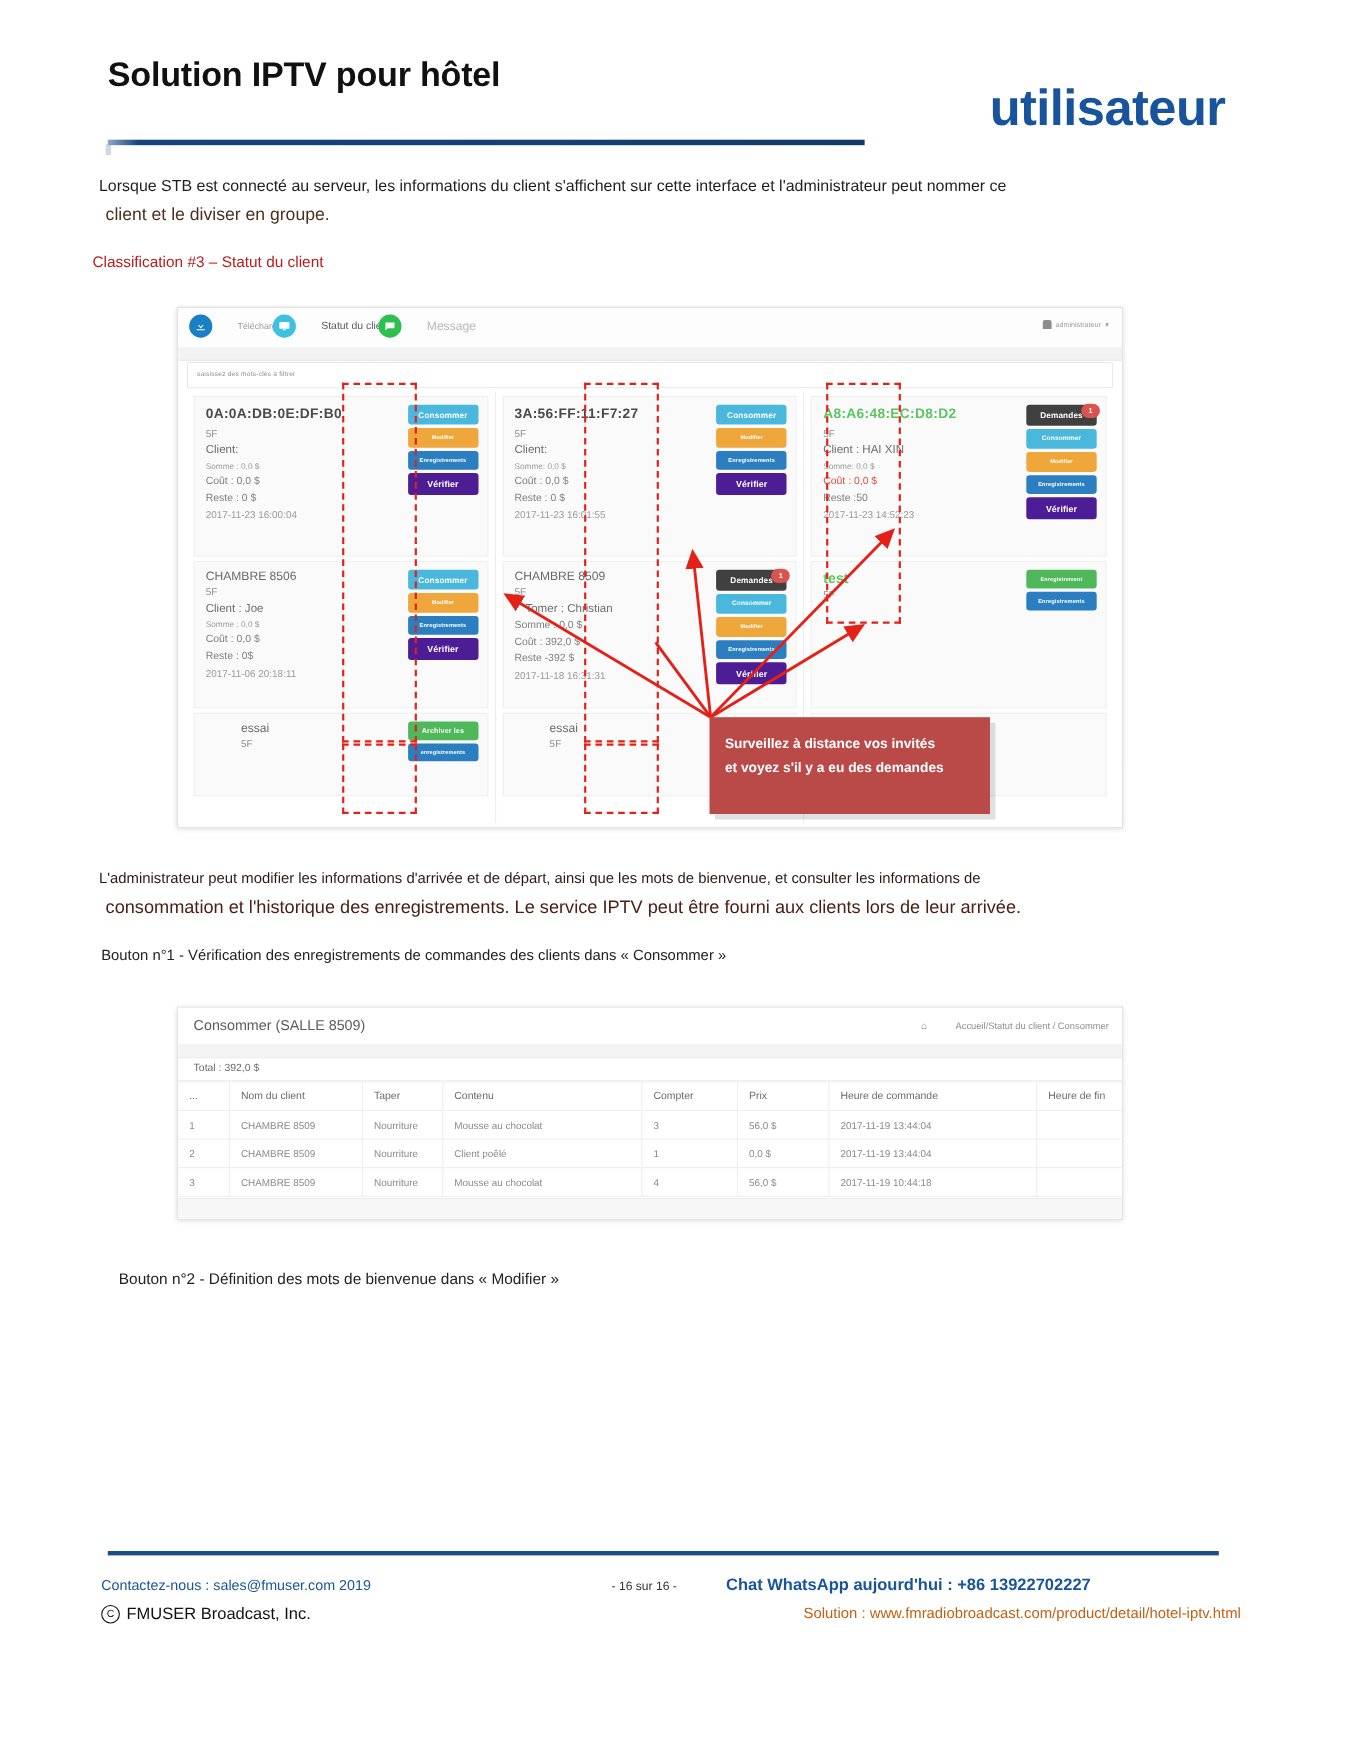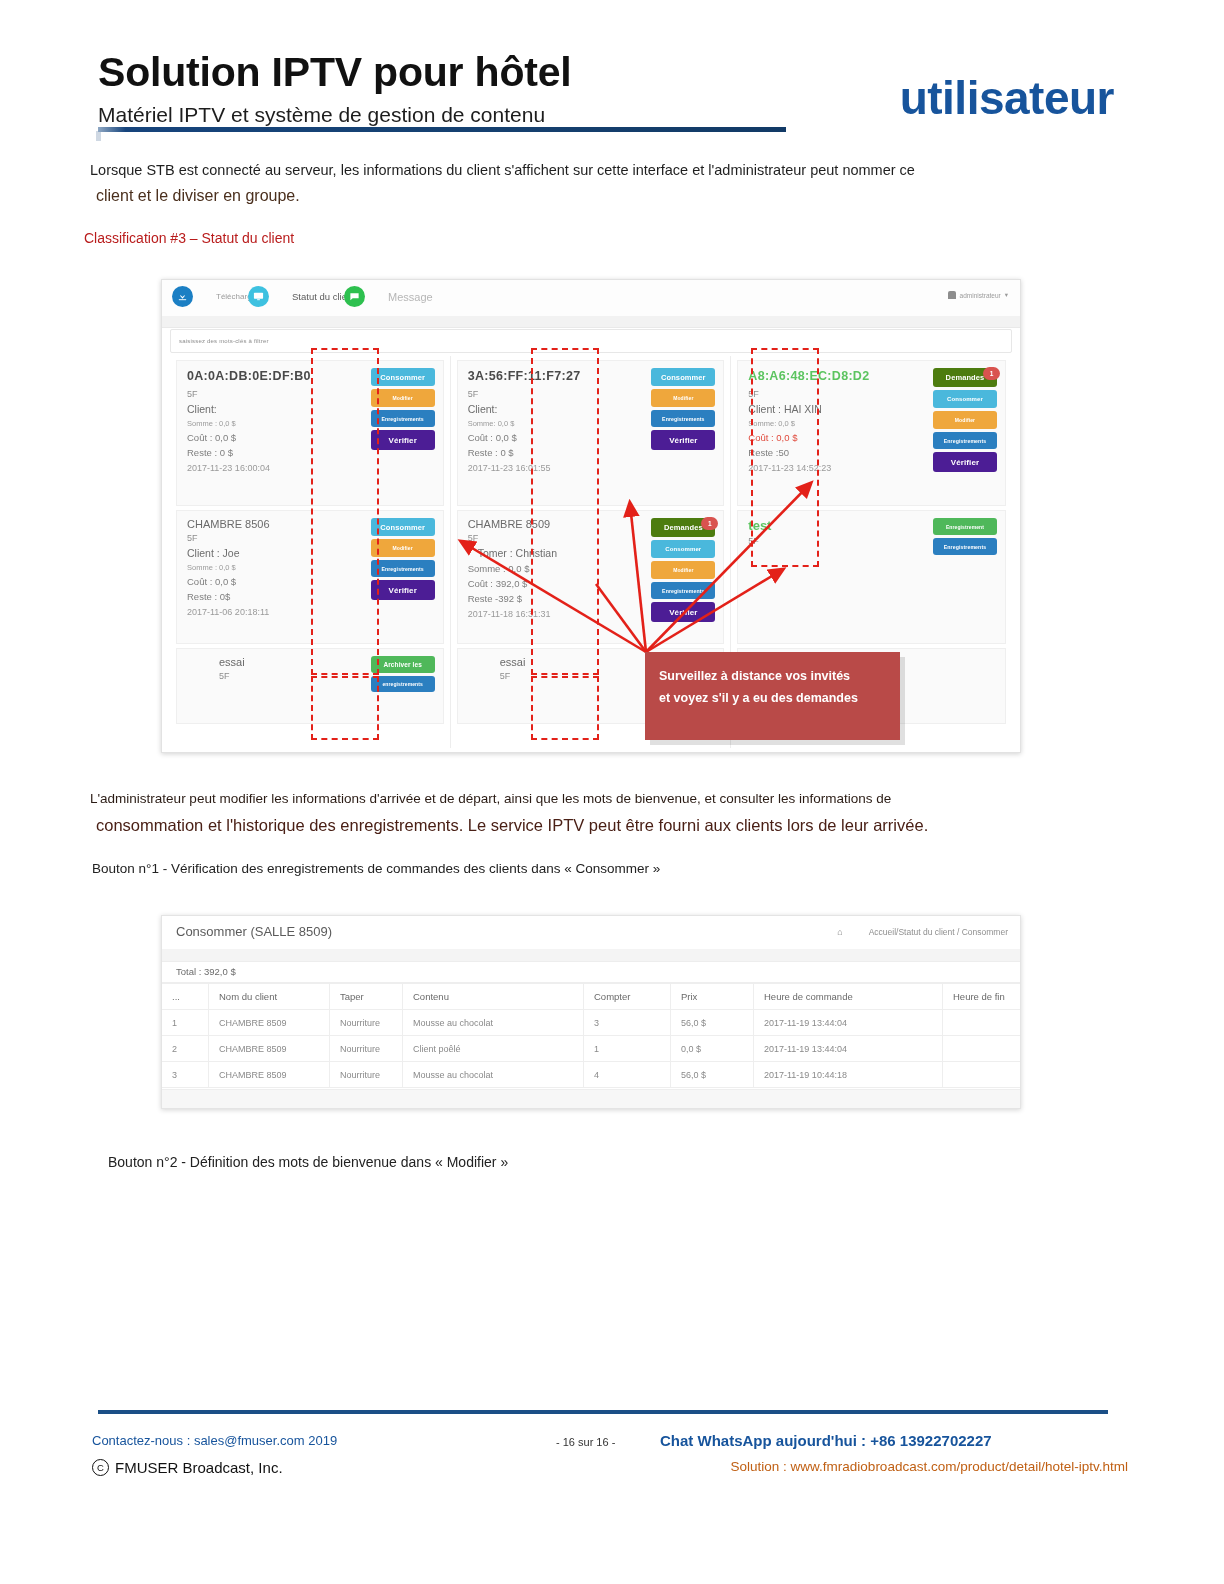--- a/index.html
+++ b/index.html
@@ -9,21 +9,21 @@
     font-family:"Liberation Sans",sans-serif;
     color:#1a1a1a;
     position:relative;
     overflow:hidden;
   }
   .page{position:absolute;left:0;top:0;width:1224px;height:1584px;}
 
   
   .doc-header{position:absolute;left:98px;top:52px;width:1010px;}
   .doc-title{
-    font-size:41px;font-weight:600;letter-spacing:-0.2px;color:#111;
+    font-size:31px;font-weight:600;letter-spacing:-0.2px;color:#111;
     line-height:1.0;margin:0;
   }
   .doc-subtitle{
     font-size:21px;font-weight:400;color:#1d1d1d;margin:11px 0 0 0;line-height:1.05;
   }
   .header-rule{
     position:absolute;left:98px;top:127px;width:688px;height:5px;
     background:linear-gradient(90deg,#8fa8c4 0%,#16447c 4%,#15406f 60%,#123a66 100%);
   }
   .header-rule-tick{
@@ -106,21 +106,21 @@
   .btn{
     border-radius:3px;color:#fff;text-align:center;
     display:flex;align-items:center;justify-content:center;
     font-weight:600;letter-spacing:.1px;
   }
   .b-consommer{background:#4ab8dc;height:18px;font-size:7.5px;}
   .b-consommer.sm{font-size:6px;}
   .b-modifier{background:#efa73c;height:18px;font-size:5px;}
   .b-enreg{background:#2b7fc0;height:17px;font-size:5.2px;}
   .b-verifier{background:#4c1d95;height:20px;font-size:8px;}
-  .b-demandes{background:#4d7c0f;height:19px;font-size:7.5px;position:relative;}
+  .b-demandes{background:#404040;height:19px;font-size:7.5px;position:relative;}
   .b-archiver{background:#4fb85a;height:17px;font-size:6.5px;}
   .b-archiver2{background:#2b7fc0;height:16px;font-size:5px;}
   .b-enregvert{background:#4fb85a;height:17px;font-size:5px;}
   .badge-dot{
     position:absolute;right:-3px;top:-1px;min-width:13px;height:13px;border-radius:7px;
     background:#d9534f;color:#fff;font-size:6.5px;display:flex;align-items:center;
     justify-content:center;padding:0 2px;
   }
 
   
@@ -180,21 +180,20 @@
   .f-right-1{position:absolute;left:660px;top:1432px;font-size:15px;color:#17549c;font-weight:600;}
   .f-right-2{position:absolute;right:96px;top:1459px;font-size:13.5px;color:#c06014;}
 </style>
 </head>
 <body>
 
 <div class="page">
 
   <div class="doc-header">
     <div class="doc-title">Solution IPTV pour hôtel</div>
-    <div class="doc-subtitle">Matériel IPTV et système de gestion de contenu</div>
   </div>
   <div class="header-rule-tick"></div>
   <div class="header-rule"></div>
   <div class="brand-word">utilisateur</div>
 
   <div class="para p-intro-1">Lorsque STB est connecté au serveur, les informations du client s'affichent sur cette interface et l'administrateur peut nommer ce</div>
   <div class="para p-intro-2">client et le diviser en groupe.</div>
   <div class="para p-caption-1">Classification #3 – Statut du client</div>
 
   <div class="shot1">

